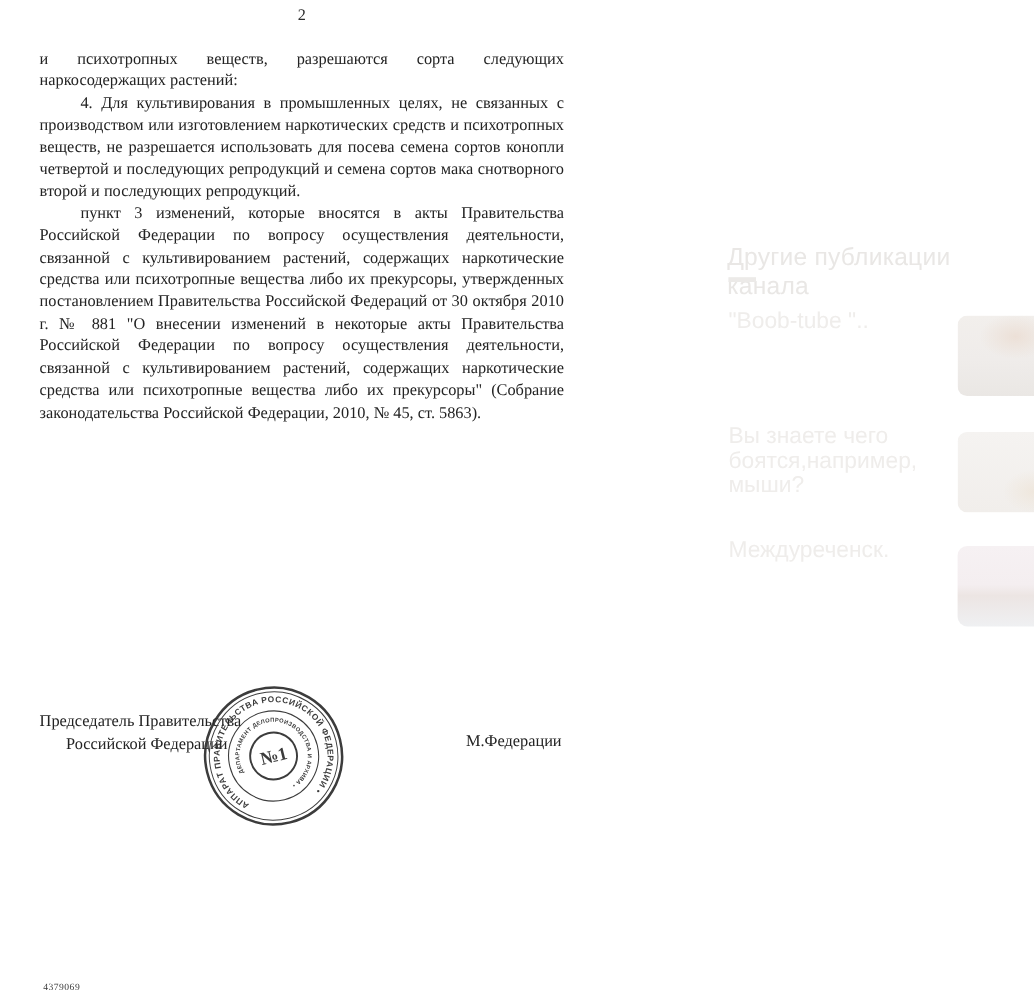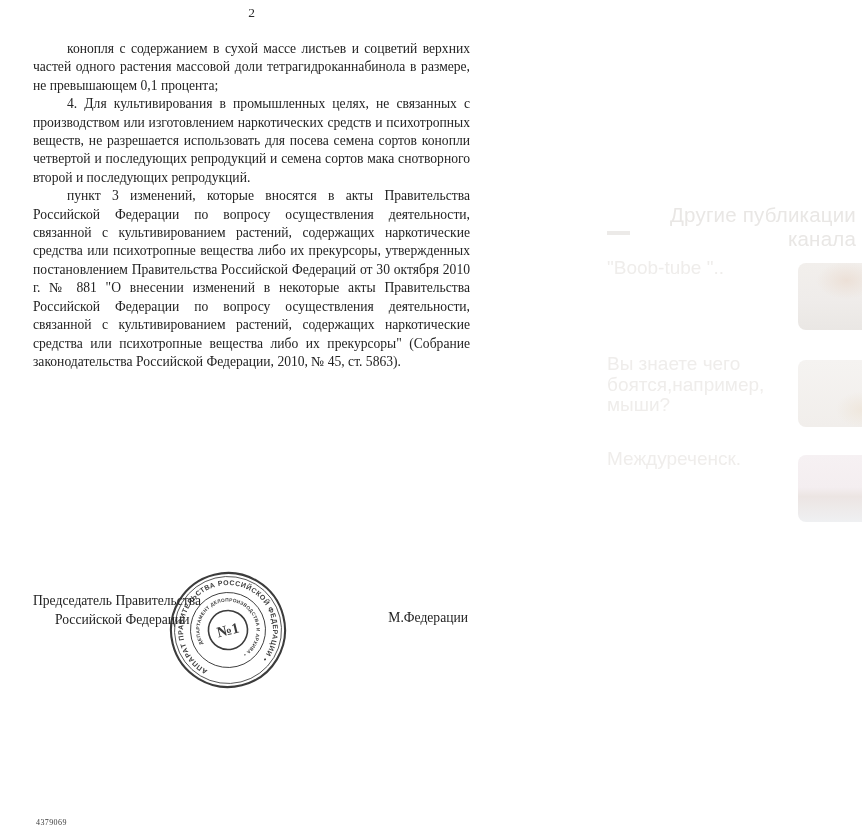--- a/index.html
+++ b/index.html
@@ -42,21 +42,21 @@
     font-size:8px;letter-spacing:.4px;color:#3a3a3a;
   }
 
   
   .sidebar{
     position:absolute;left:606px;top:0;width:256px;height:833px;
     font-family:"Liberation Sans", sans-serif;
   }
   .sb-title{
     position:absolute;left:0;top:203px;width:250px;
-    font-size:20.5px;font-weight:500;color:#e9e7e5;letter-spacing:.2px;text-align:right;
+    font-size:20.5px;font-weight:500;color:#e9e7e5;letter-spacing:.2px;
   }
   .sb-dash{
     position:absolute;left:1px;top:231px;width:23px;height:4px;background:#eceae8;
   }
   .sb-item{position:absolute;left:0;width:256px;height:80px;}
   .sb-item-1{top:256px;}
   .sb-item-2{top:352px;}
   .sb-item-3{top:447px;}
   .sb-item-title{
     position:absolute;left:1px;top:2px;width:182px;
@@ -75,21 +75,21 @@
     linear-gradient(180deg,#f6f1f3 0%,#f4eef0 48%,#ece5e3 62%,#eff0f2 100%);}
 </style>
 </head>
 <body>
 
 <div class="doc-page">
 
   <div class="page-number">2</div>
 
   <div class="doc-body">
-    <p>конопля с содержанием в сухой массе листьев и соцветий верхних частей одного растения массовой доли тетрагидроканнабинола в размере, не превышающем 0,1 процента;</p>
+    <p class="continued">и психотропных веществ, разрешаются сорта следующих наркосодержащих растений:</p>
     <p>4. Для культивирования в промышленных целях, не связанных с производством или изготовлением наркотических средств и психотропных веществ, не разрешается использовать для посева семена сортов конопли четвертой и последующих репродукций и семена сортов мака снотворного второй и последующих репродукций.</p>
     <p>пункт 3 изменений, которые вносятся в акты Правительства Российской Федерации по вопросу осуществления деятельности, связанной с культивированием растений, содержащих наркотические средства или психотропные вещества либо их прекурсоры, утвержденных постановлением Правительства Российской Федераций от 30 октября 2010 г. № 881 "О внесении изменений в некоторые акты Правительства Российской Федерации по вопросу осуществления деятельности, связанной с культивированием растений, содержащих наркотические средства или психотропные вещества либо их прекурсоры" (Собрание законодательства Российской Федерации, 2010, № 45, ст. 5863).</p>
   </div>
 
   <div class="signature">
     <span class="sig-left">
       <span>Председатель Правительства</span><br>
       <span class="sig-line2">Российской Федерации</span>
     </span>
     <span class="sig-name">М.Федерации</span>

